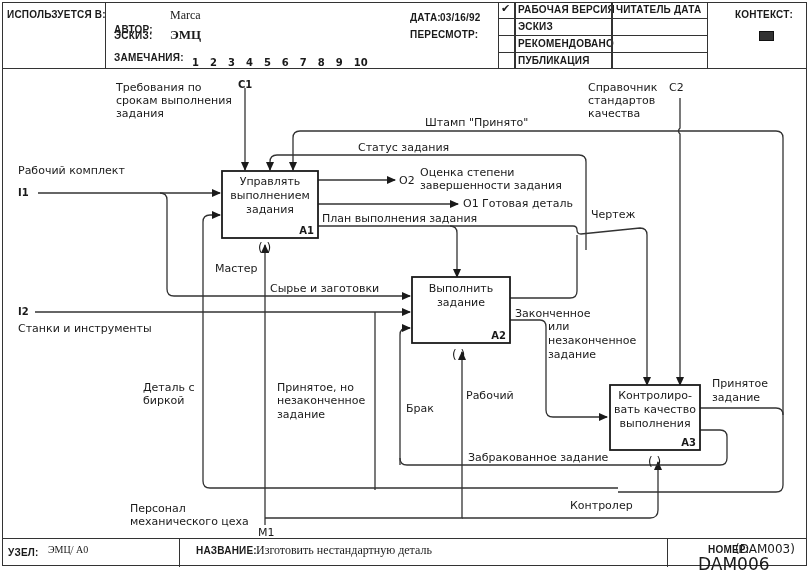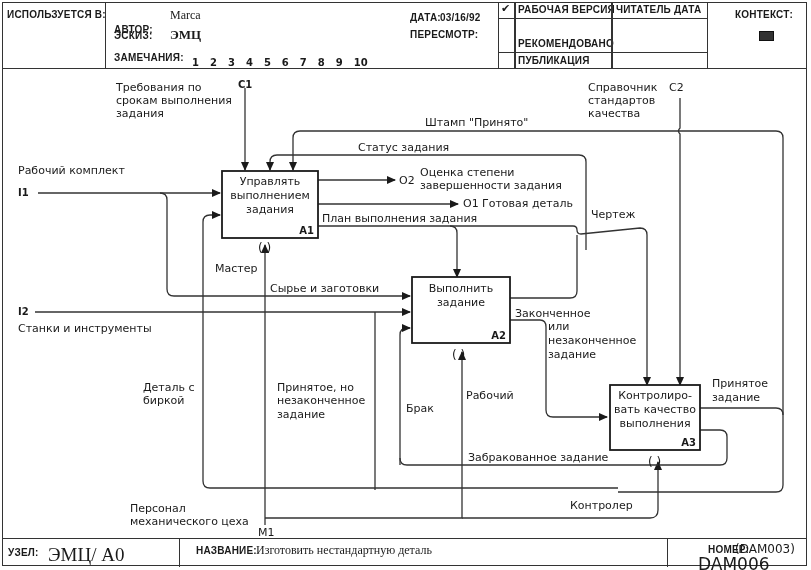--- a/index.html
+++ b/index.html
@@ -34,20 +34,24 @@
   </div>
   <span class="abs lbl-s" style="left:408px;top:10px;">ДАТА:</span>
   <span class="abs lbl-s" style="left:438px;top:10px;">03/16/92</span>
   <span class="abs lbl-s" style="left:408px;top:27px;">ПЕРЕСМОТР:</span>
 
   <div class="abs" style="left:496px;top:0;width:210px;height:66px;border-left:1.5px solid #333;border-right:1.5px solid #333;box-sizing:border-box;">
     <div class="abs" style="left:0;top:0;width:208px;height:16px;border-bottom:1px solid #333;">
       <span class="abs" style="left:2px;top:0;font-size:11px;">✔</span>
       <span class="abs lbl-s" style="left:19px;top:2px;">РАБОЧАЯ ВЕРСИЯ</span>
     </div>
+    <div class="abs" style="left:0;top:17px;width:208px;height:16px;border-bottom:1px solid #333;">
+      <span class="abs" style="left:2px;top:0;font-size:11px;"></span>
+      <span class="abs lbl-s" style="left:19px;top:2px;">ЭСКИЗ</span>
+    </div>
     <div class="abs" style="left:0;top:34px;width:208px;height:16px;border-bottom:1px solid #333;">
       <span class="abs" style="left:2px;top:0;font-size:11px;"></span>
       <span class="abs lbl-s" style="left:19px;top:2px;">РЕКОМЕНДОВАНО</span>
     </div>
     <div class="abs" style="left:0;top:51px;width:208px;height:15px;">
       <span class="abs" style="left:2px;top:0;font-size:11px;"></span>
       <span class="abs lbl-s" style="left:19px;top:2px;">ПУБЛИКАЦИЯ</span>
     </div>
     <div class="abs" style="left:15px;top:0;width:1.5px;height:66px;background:#333;"></div>
     <div class="abs" style="left:112px;top:0;width:1.5px;height:66px;background:#333;"></div>
@@ -184,21 +188,21 @@
   <text x="712" y="387">Принятое</text>
   <text x="712" y="401">задание</text>
 
   <text x="468" y="461">Забракованное задание</text>
   <text x="570" y="509">Контролер</text>
 </svg>
 
 <div class="abs" style="left:2px;top:538px;width:805px;height:28px;border-top:1.5px solid #333;">
   <div class="hdr-cell" style="left:0;top:0;width:178px;height:28px;">
     <span class="abs lbl-s" style="left:6px;top:8px;">УЗЕЛ:</span>
-    <span class="abs val" style="left:46px;top:5px;font-size:19px;">ЭМЦ/ A0</span>
+    <span class="abs val" style="left:46px;top:5px;font-size:10px;">ЭМЦ/ A0</span>
   </div>
   <div class="hdr-cell" style="left:178px;top:0;width:488px;height:28px;">
     <span class="abs lbl-s" style="left:16px;top:6px;">НАЗВАНИЕ:</span>
     <span class="abs val" style="left:76px;top:4px;">Изготовить нестандартную деталь</span>
   </div>
   <span class="abs lbl-s" style="left:706px;top:5px;">НОМЕР:</span>
   <span class="abs" style="left:733px;top:3px;font-size:12px;">(DAM003)</span>
   <span class="abs" style="left:696px;top:15px;font-size:17px;">DAM006</span>
 </div>
 

